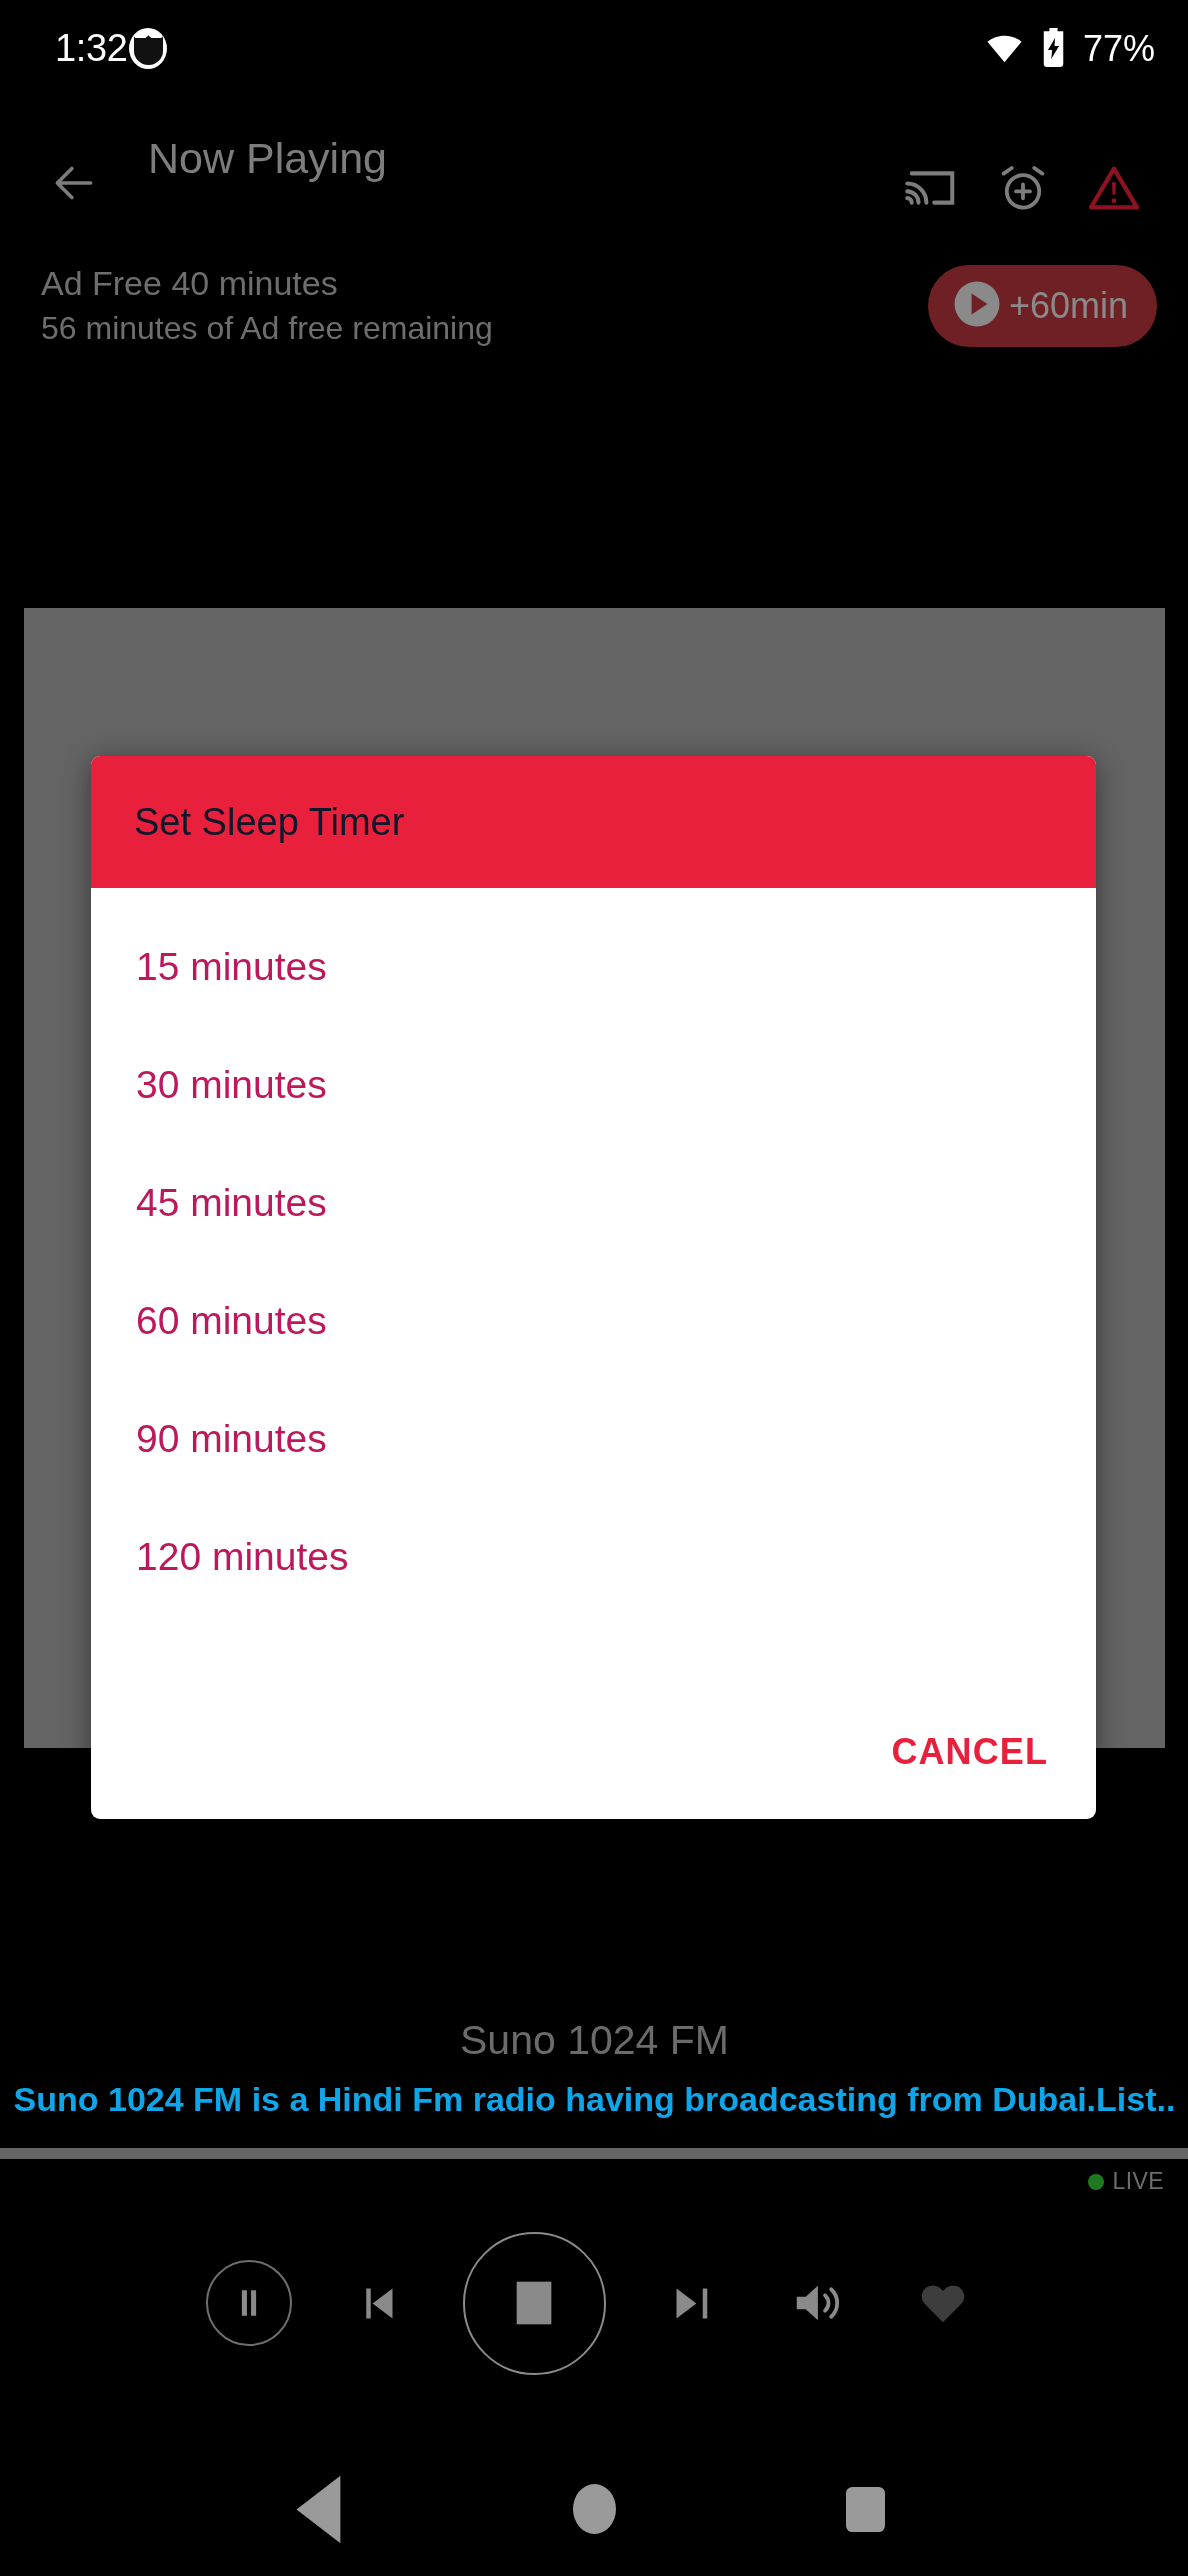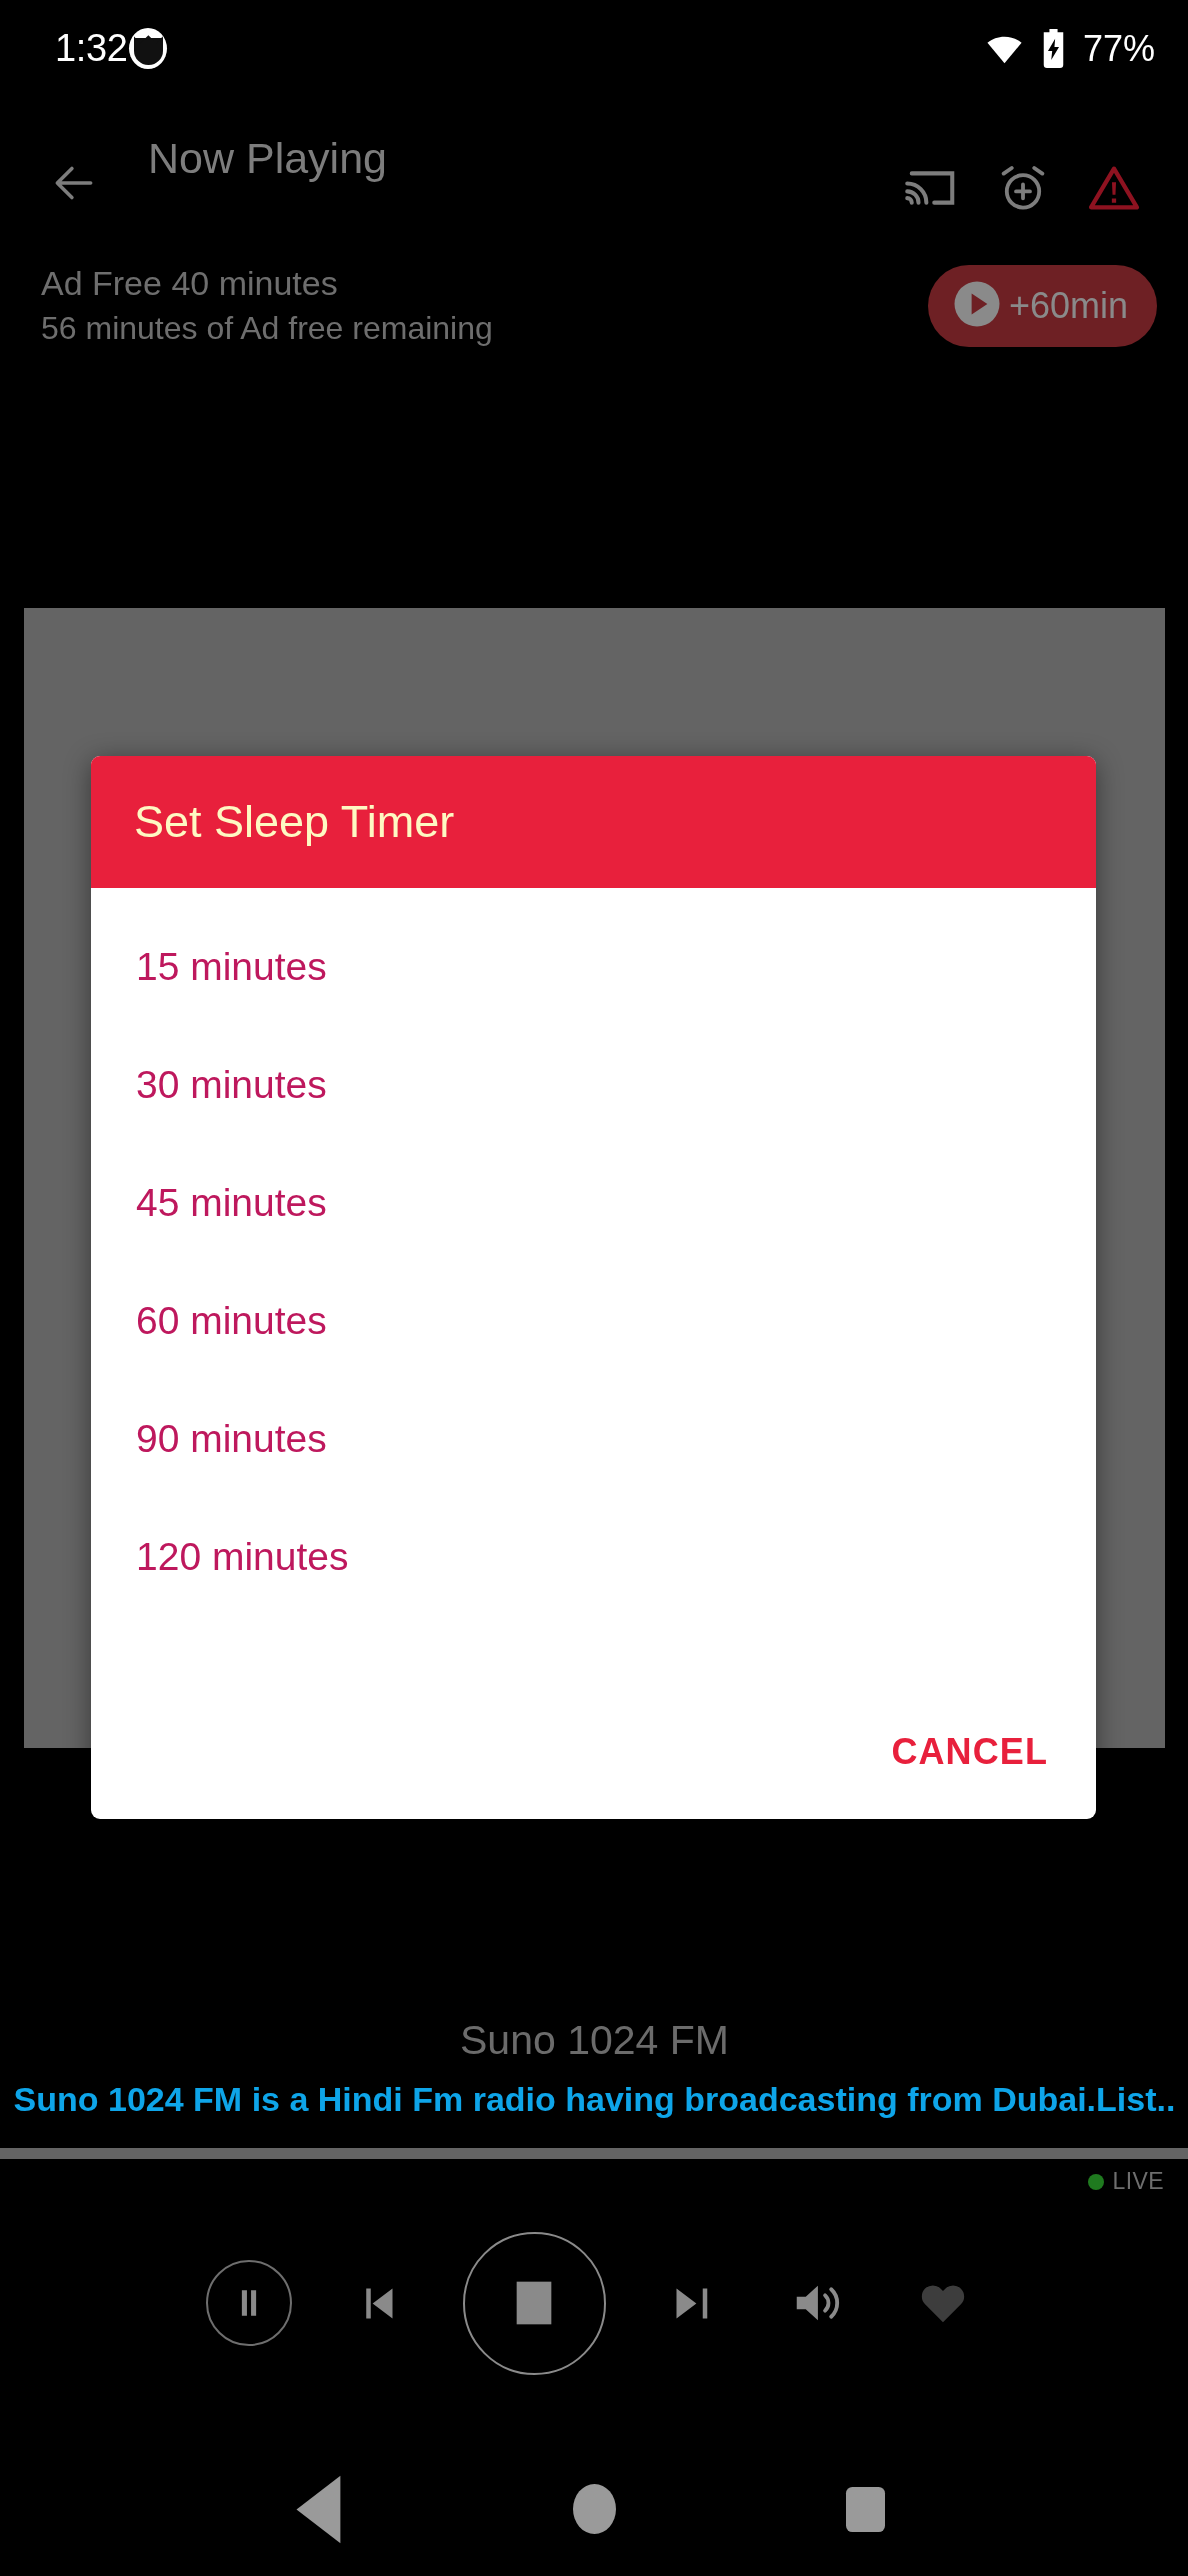--- a/index.html
+++ b/index.html
@@ -26,21 +26,21 @@
   #app-badge::before {
     content: ""; position: absolute; left: 4.5px; top: 9.8px;
     width: 29px; height: 27px; border-radius: 0 0 14.3px 14.3px;
     background: #111;
   }
   #app-badge::after {
     content: ""; position: absolute; left: 4.5px; top: 7.2px; width: 29px; height: 10.7px;
     background: #111;
     clip-path: polygon(0 100%, 0 10%, 22% 75%, 50% 0, 78% 75%, 100% 10%, 100% 100%);
   }
-  .sb-right { display: flex; align-items: center; gap: 16px; }
+  .sb-right { display: flex; align-items: flex-start; gap: 16px; }
   #wifi-icon { width: 39px; height: 39px; display: block; }
   #battery-icon { width: 27px; height: 39px; display: block; }
   #battery-pct { font-size: 36px; font-weight: 500; color: #fff; }
 
   
   #app-bar {
     position: absolute; top: 134px; left: 0; width: 1189px; height: 107px;
     display: flex; 
   }
   #back-button {
@@ -81,21 +81,21 @@
   
   #dialog {
     position: absolute; left: 91px; top: 756px; width: 1005px; height: 1063px;
     background: #fff; border-radius: 9px; overflow: hidden;
     box-shadow: 0 5.4px 27px rgba(0,0,0,0.45);
   }
   #dialog-header {
     height: 132px; background: #e8203c; display: flex; align-items: center;
     padding-left: 43px;
   }
-  #dialog-title { font-size: 45px; color: #fef9c3; font-weight: 400; }
+  #dialog-title { font-size: 38px; color: #0f172a; font-weight: 400; }
   #dialog-list { padding-top: 19.7px; }
   .timer-option {
     height: 118px; display: flex; align-items: center; padding-left: 45px;
     font-size: 39px; color: #be185d;
   }
   #dialog-actions {
     position: absolute; right: 0; bottom: 0; width: 100%; height: 134px;
     display: flex; align-items: center; justify-content: flex-end; padding-right: 48px;
   }
   #cancel-button {

